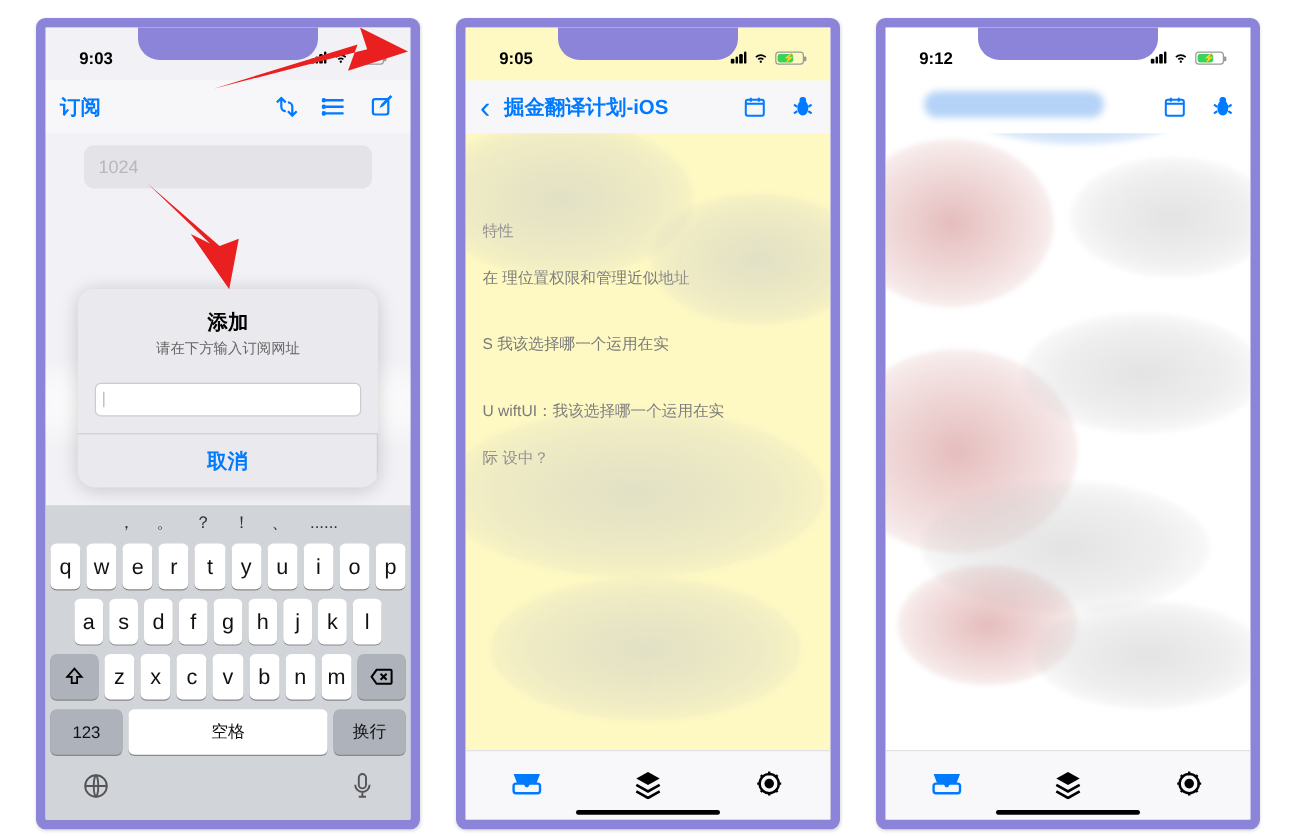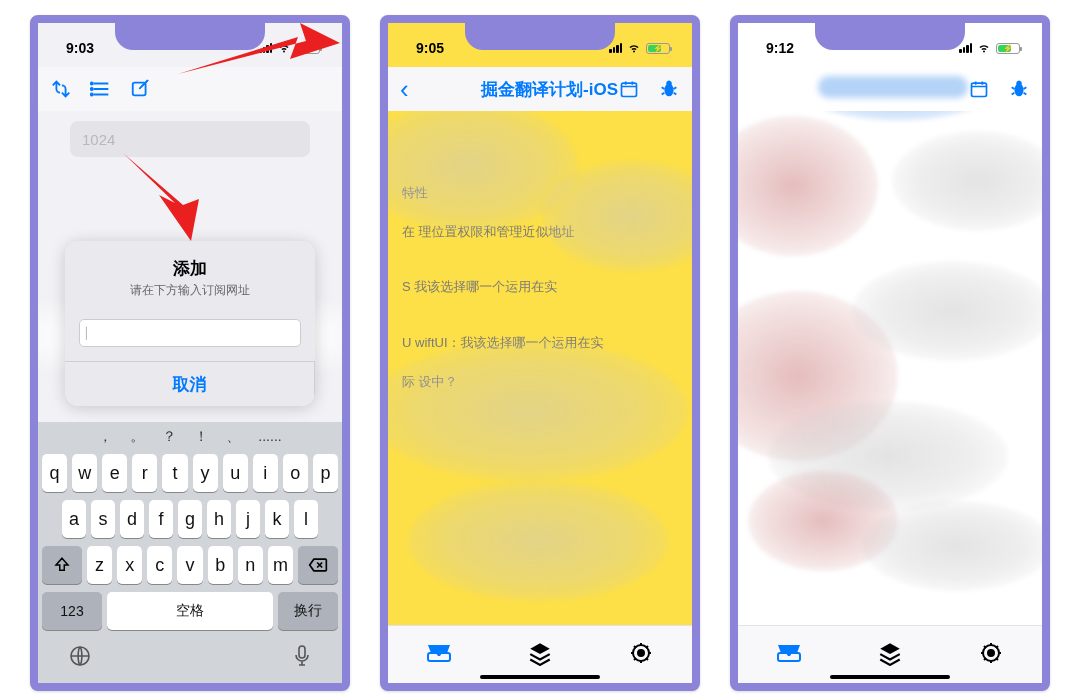--- a/index.html
+++ b/index.html
@@ -71,21 +71,21 @@
   
   .navbar {
     height: 44px;
     display:flex;
     align-items:center;
     justify-content:space-between;
     padding: 0 12px;
     background:#f7f7f9;
   }
   .nav-title { color:#007aff; font-size:17px; font-weight:600; flex:1; }
-  .nav-title.center { text-align:right; }
+  .nav-title.center { text-align:left; }
   .nav-icons { display:flex; gap:18px; align-items:center; position:relative; }
   .nav-ic { width:22px; height:22px; display:inline-flex; align-items:center; justify-content:center; color:#007aff; }
   .back-chev { font-size:26px; color:#007aff; width:20px; }
 
   
   .p1-content {
     padding: 10px 32px;
     position: relative;
     height: 290px;
   }
@@ -211,20 +211,21 @@
             <path d="M10 12.5a1.2 1.2 0 100-2.4 1.2 1.2 0 000 2.4zM6.7 8.3a5 5 0 016.6 0l-1.2 1.3a3.3 3.3 0 00-4.2 0zM4.3 5.8a8.6 8.6 0 0111.4 0l-1.2 1.3a6.8 6.8 0 00-9 0z" fill="#000"></path>
           </svg>
         <span class="batt">
             <span class="fill"></span>
             <span class="bolt">⚡</span>
           </span>
       </span>
     </div>
 
     <div class="navbar">
+      <span class="nav-title">订阅</span>
       <span class="nav-icons">
         <span class="nav-ic">
           <svg viewBox="0 0 24 24" width="22" height="22" fill="none" stroke="#007aff" stroke-width="2">
               <path d="M3 8l4-4 4 4M7 4v8a4 4 0 004 4M21 16l-4 4-4-4M17 20v-8a4 4 0 00-4-4"></path>
             </svg>
         </span>
         <span class="nav-ic">
           <svg viewBox="0 0 24 24" width="22" height="22" fill="none" stroke="#007aff" stroke-width="2.2">
               <path d="M4 6h16M4 12h16M4 18h16"></path>
               <circle cx="2" cy="6" r="1" fill="#007aff"></circle>
@@ -344,21 +345,21 @@
             </svg>
         </span>
       </div>
     </div>
 
   </div>
 </div>
 
 <div class="phone">
   <div class="notch"></div>
-  <div class="screen" style="background:#fde047">
+  <div class="screen" style="background:#fef9c3">
 
     <div class="statusbar">
       <span class="sb-time">9:05</span>
       <span class="sb-right">
         <span class="sig-bars">
             <span></span>
             <span></span>
             <span></span>
             <span></span>
           </span>

